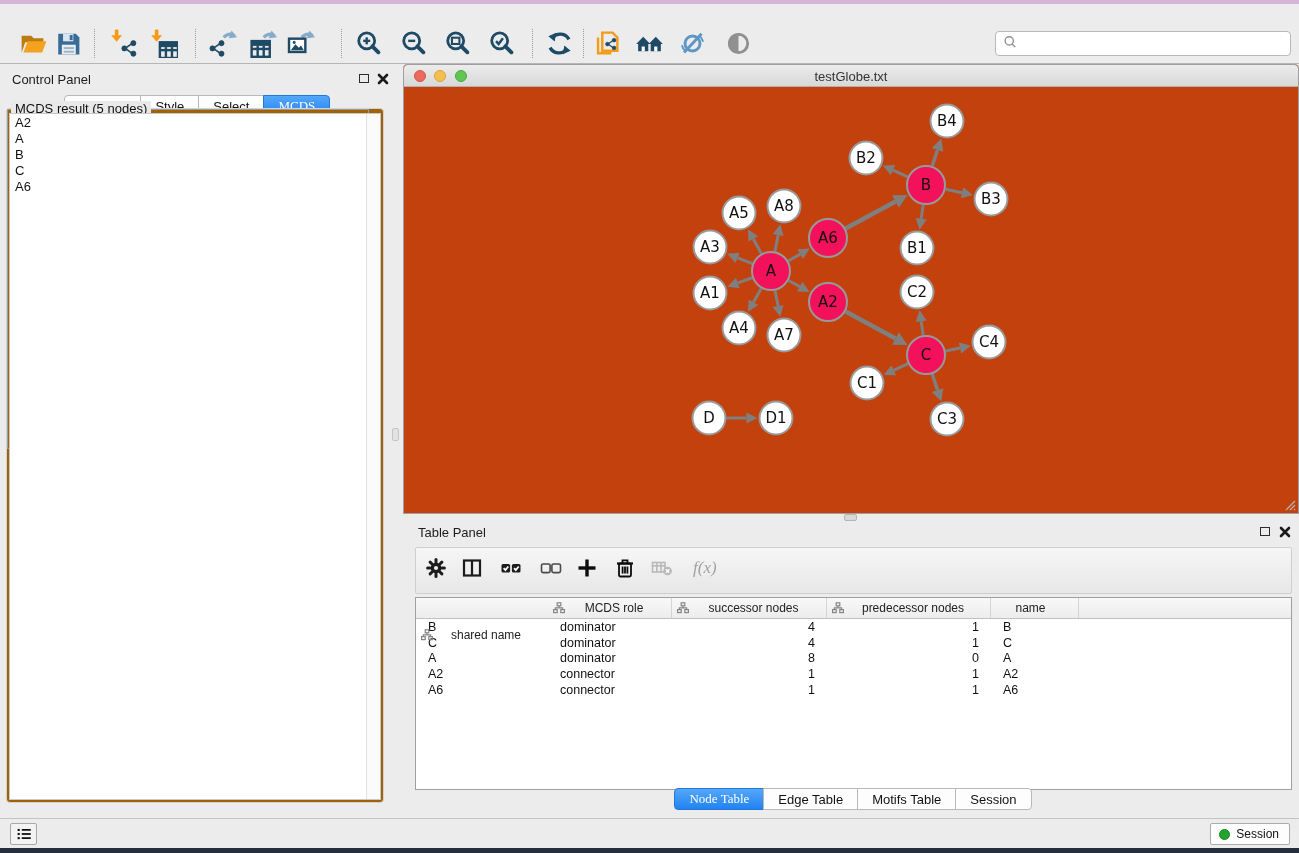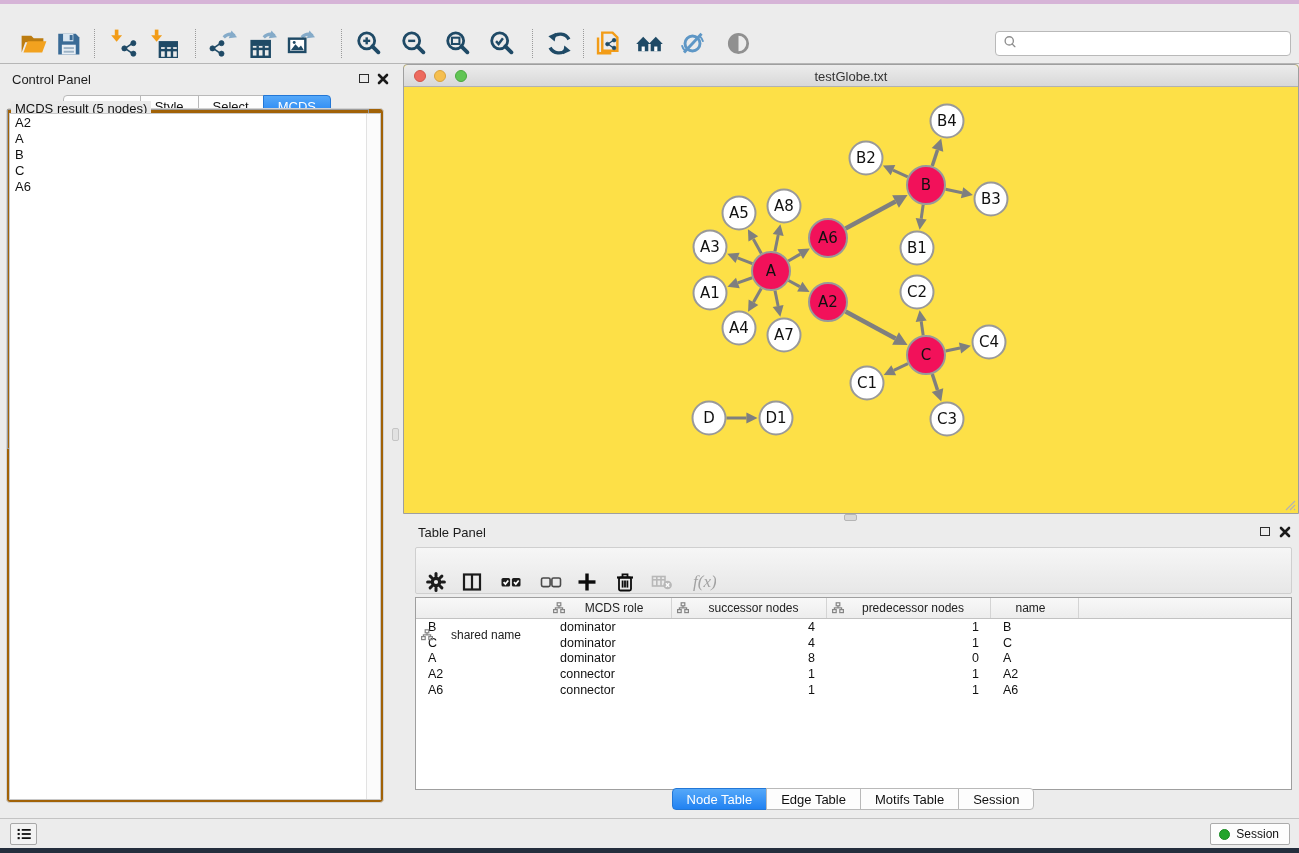--- a/index.html
+++ b/index.html
@@ -29,51 +29,51 @@
 
   
   #control-panel { left:0; top:64px; width:390px; height:752px; }
   .panel-title { font-size:13px; color:#1c1c1c; }
   .float-icon { width:10px; height:9px; border:1.5px solid #2c2c2c; display:inline-block; }
   #cp-tabs { left:0; right:0; top:31px; display:flex; justify-content:center; }
   .seg-tab { height:22px; padding:0 14px; background:#fdfdfd; border:1px solid #b9b9b9; margin-left:-1px;
              font-size:13px; color:#111; display:flex; align-items:center; cursor:default; }
   .seg-tab.first { border-radius:4px 0 0 4px; margin-left:4px; }
   .seg-tab.last { border-radius:0 4px 4px 0; }
-  .seg-tab.selected { background:linear-gradient(#55a8f9,#2182f2); border-color:#2377d6; color:#fff; }
+  .seg-tab.selected { background:linear-gradient(#55a8f9,#2182f2); border-color:#2377d6; color:#fff;font-family:Liberation Serif, serif; }
   #cp-content { left:6px; top:44px; width:378px; height:695px; background:#a16207; border:1px solid #d2d2d2; border-radius:4px; }
   #opt-label { left:0; right:0; top:28px; text-align:center; font-size:13px; color:#111; }
   #opt-select { left:37px; top:49px; width:312px; height:23px; background:#fff; border:1px solid #ababab; border-radius:4px;
                 display:flex; align-items:center; font-size:13px; color:#111; padding-left:8px; overflow:hidden; }
   #opt-stepper { position:absolute; right:0; top:-1px; bottom:-1px; width:21px; background:linear-gradient(#5fb0fb,#1f7ff2); border-radius:0 4px 4px 0;
                  display:flex; flex-direction:column; align-items:center; justify-content:center; color:#fff; }
   #opt-stepper svg { display:block; }
   .cp-btn { top:82px; height:23px; background:linear-gradient(#ffffff,#f2f2f2); border:1px solid #b5b5b5; border-radius:5px;
             font-size:13px; color:#111; display:flex; align-items:center; justify-content:center; cursor:default; }
   #mcds-result { left:8px; top:386px; width:362px; height:340px; border:1px solid #9d9d9d; }
   #mcds-legend { position:absolute; top:-8px; left:4px; background:#e9e9e9; padding:0 4px; font-size:13px; color:#111; }
   #mcds-list { position:absolute; left:2px; top:4px; right:2px; bottom:2px; background:#fff; border:1px solid #c8c8c8; overflow:hidden; }
   #mcds-scroll { position:absolute; right:0; top:0; bottom:0; width:14px; background:#fbfbfb; border-left:1px solid #e2e2e2; }
   .mcds-item { font-size:13px; color:#111; padding:1.5px 0 1.5px 5px; line-height:13px; }
 
   
-  #net-window { left:403px; top:64px; width:896px; height:450px; background:#fde047; border:1px solid #9f9f9f; border-radius:4px 4px 0 0; }
+  #net-window { left:403px; top:64px; width:896px; height:450px; background:#c2410c; border:1px solid #9f9f9f; border-radius:4px 4px 0 0; }
   #net-titlebar { left:0; top:0; right:0; height:22px; background:linear-gradient(#ececec,#d8d8d8); border-bottom:1px solid #b1b1b1; border-radius:4px 4px 0 0; }
   #net-title { left:0; right:0; top:4px; text-align:center; font-size:13px; color:#333; }
   #graph-area { left:0; top:23px; width:894px; height:425px; }
   #net-resize-grip { right:2px; bottom:2px; width:14px; height:14px; }
 
   
   .grip-h { width:13px; height:7px; background:#d8d8d8; border:1px solid #b5b5b5; border-radius:2px; }
   .grip-v { width:7px; height:13px; background:#e2e2e2; border:1px solid #c5c5c5; border-radius:2px; }
 
   
   #table-panel { left:403px; top:520px; width:896px; height:298px; }
   #tp-toolbar { left:12px; top:27px; width:877px; height:47px; background:linear-gradient(#f6f6f6,#e7e7e7); border:1px solid #cfcfcf; border-radius:2px; }
-  .tp-btn { width:30px; height:30px; top:8px; transform:translateX(-15px); display:flex; align-items:flex-end; justify-content:center; cursor:default;margin-top:8px; }
+  .tp-btn { width:30px; height:30px; top:8px; transform:translateX(-15px); display:flex; align-items:flex-start; justify-content:center; cursor:default; }
   #node-table { left:12px; top:77px; width:877px; height:193px; background:#fff; border:1px solid #9f9f9f; overflow:hidden; }
   #nt-header { display:flex; height:21px; background:linear-gradient(#f8f8f8,#ededed); border-bottom:1px solid #c2c2c2; }
   .nt-hcell { display:flex; align-items:center; font-size:12px; color:#222; border-right:1px solid #d4d4d4; position:relative; }
   .nt-hcell .hlabel { flex:1; text-align:center; padding-right:8px; }
   .nt-hcell .cicon { margin-left:5px; }
   .nt-row { display:flex; height:15.7px; align-items:center; }
   .nt-cell { font-size:12.5px; color:#111; padding:0 12px; white-space:nowrap; overflow:hidden; }
   #tp-tabs { left:0; right:0; top:268px; display:flex; justify-content:center; }
 
   

